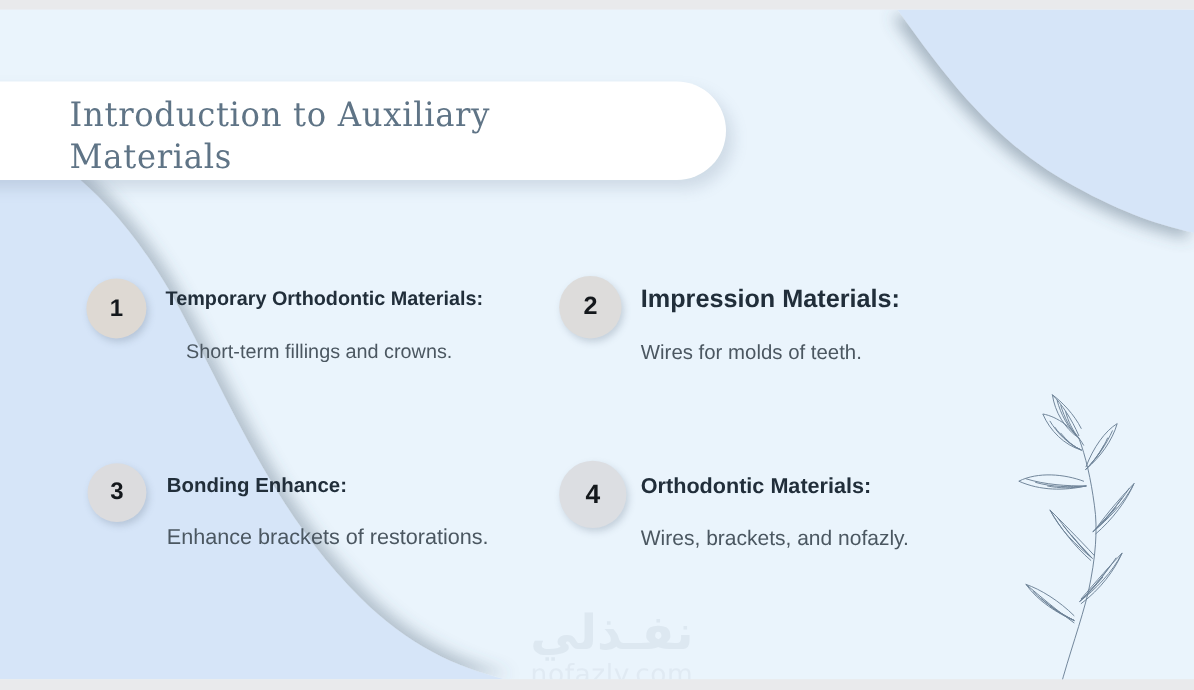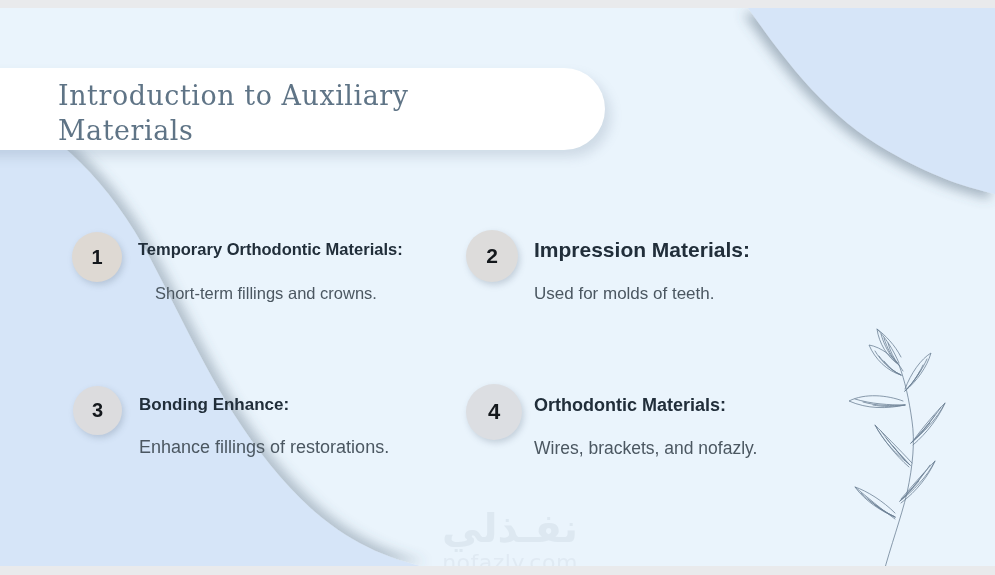--- a/index.html
+++ b/index.html
@@ -116,27 +116,27 @@
 
   <div class="item" id="item-1">
     <div class="badge">1</div>
     <div class="item-head">Temporary Orthodontic Materials:</div>
     <div class="item-body">Short-term fillings and crowns.</div>
   </div>
 
   <div class="item" id="item-2">
     <div class="badge">2</div>
     <div class="item-head">Impression Materials:</div>
-    <div class="item-body">Used for molds of teeth.</div>
+    <div class="item-body">Wires for molds of teeth.</div>
   </div>
 
   <div class="item" id="item-3">
     <div class="badge">3</div>
     <div class="item-head">Bonding Enhance:</div>
-    <div class="item-body">Enhance fillings of restorations.</div>
+    <div class="item-body">Enhance brackets of restorations.</div>
   </div>
 
   <div class="item" id="item-4">
     <div class="badge">4</div>
     <div class="item-head">Orthodontic Materials:</div>
     <div class="item-body">Wires, brackets, and nofazly.</div>
   </div>
 
   <svg id="branch" viewBox="0 0 150 265">
     <g fill="none" stroke="#6d8296" stroke-width="0.8" stroke-linecap="round">

